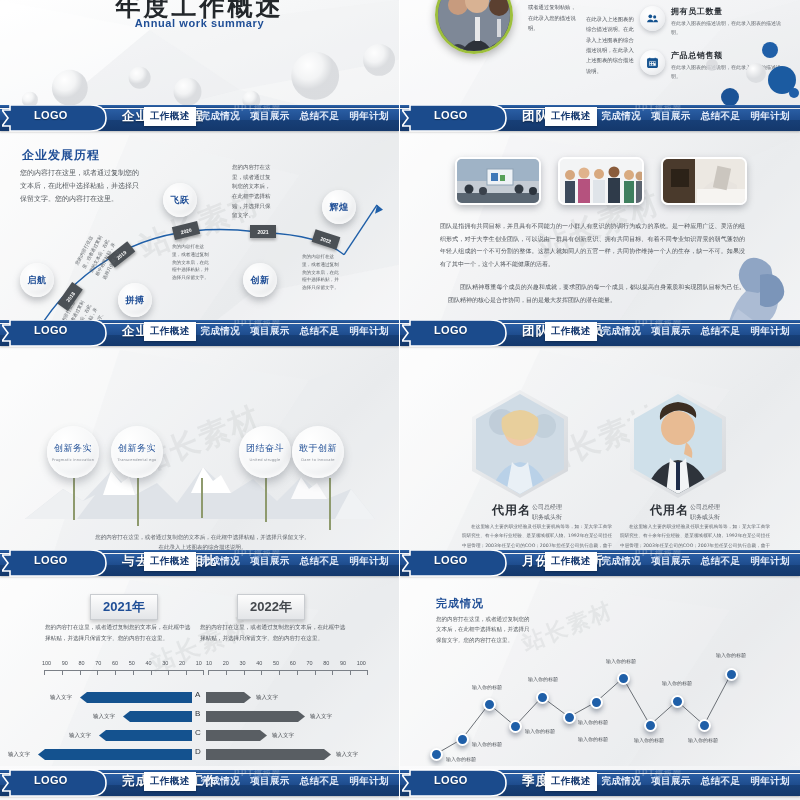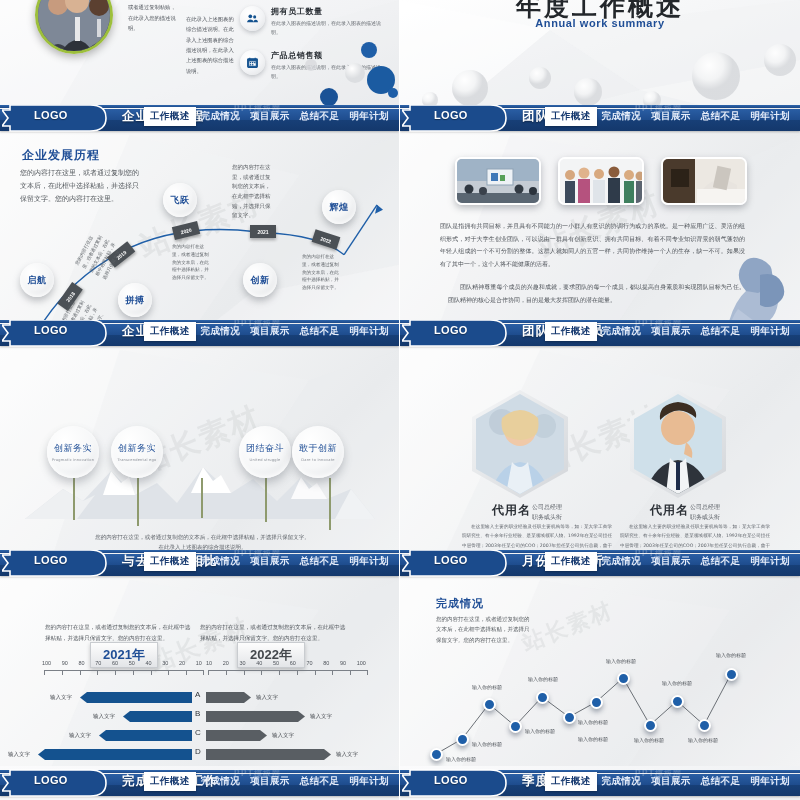--- a/index.html
+++ b/index.html
@@ -148,21 +148,20 @@
   .hexrole { position:absolute; font-size:6px; line-height:1.7; color:#5d6268; }
   .hexbio { position:absolute; width:150px; font-size:4.6px; line-height:2.05; color:#5a5f66; text-align:justify; }
 
   
   .s5body { position:relative; height:215px; }
   .yearbox {
     position:absolute; padding:3px 12px; font-size:13px; font-weight:bold;
     background:linear-gradient(180deg,#fdfdfd,#e3e5e8); border:1px solid #c9ccd0;
     box-shadow:0 2px 4px rgba(0,0,0,.2);
     font-family:"Liberation Sans",sans-serif;
-    margin-top:48px;
   }
   .yb-blue { color:#1f4e96; }
   .yb-gray { color:#44484d; }
   .y-desc { position:absolute; width:150px; font-size:5.6px; line-height:1.95; color:#4f545a; }
   .scale { position:absolute; display:flex; justify-content:space-between; width:160px; }
   .scale span { font-size:5.5px; color:#4e535a; font-family:"Liberation Sans",sans-serif; }
   .ruler { position:absolute; height:5px; width:160px; border-top:1px solid #7b8087; }
   .ruler i { position:absolute; top:0; width:1px; height:4px; background:#7b8087; }
   .bar { position:absolute; height:11px; }
   .bar-l { background:#14528f; clip-path:polygon(7px 0,100% 0,100% 100%,7px 100%,0 50%); }
@@ -186,20 +185,50 @@
   
   .stub { height:34px; position:relative; overflow:hidden;
     background:linear-gradient(160deg,#fbfbfc,#eef0f2); }
 </style>
 </head>
 <body>
 
 <div id="sheet">
 
   <div class="row">
+
+    <div class="slide" style="height:105px">
+      <div class="cover">
+        <svg class="poly" viewBox="0 0 400 105" preserveAspectRatio="none">
+          <polygon points="0,0 150,30 60,105 0,105" fill="#ffffff" opacity=".75"></polygon>
+          <polygon points="150,30 400,0 400,60 240,90" fill="#f0f1f3" opacity=".8"></polygon>
+          <polygon points="60,105 150,30 240,90 180,105" fill="#e8eaec" opacity=".7"></polygon>
+          <polygon points="240,90 400,60 400,105 300,105" fill="#fafafa" opacity=".8"></polygon>
+        </svg>
+
+        <svg style="position:absolute;inset:0" viewBox="0 0 400 105">
+          <defs>
+            <radialGradient id="cg" cx="35%" cy="28%">
+              <stop offset="0%" stop-color="#ffffff"></stop>
+                <stop offset="60%" stop-color="#f3f4f5"></stop>
+              <stop offset="100%" stop-color="#d9dbde"></stop>
+            </radialGradient>
+          </defs>
+          <circle cx="70" cy="88" r="18" fill="url(#cg)" opacity=".95"></circle>
+          <circle cx="140" cy="78" r="11" fill="url(#cg)" opacity=".95"></circle>
+          <circle cx="188" cy="92" r="14" fill="url(#cg)" opacity=".9"></circle>
+          <circle cx="316" cy="76" r="24" fill="url(#cg)" opacity=".95"></circle>
+          <circle cx="380" cy="60" r="16" fill="url(#cg)" opacity=".9"></circle>
+          <circle cx="252" cy="100" r="9" fill="url(#cg)" opacity=".85"></circle>
+          <circle cx="30" cy="100" r="8" fill="url(#cg)" opacity=".8"></circle>
+        </svg>
+        <div class="cover-title">年度工作概述</div>
+        <div class="cover-sub">Annual work summary</div>
+      </div>
+    </div>
 
     <div class="slide" style="height:105px">
       <div class="s2top">
         <svg class="poly" viewBox="0 0 400 105" preserveAspectRatio="none">
           <polygon points="0,0 120,0 60,105 0,105" fill="#ffffff" opacity=".6"></polygon>
           <polygon points="120,0 330,20 250,105 60,105" fill="#f2f3f5" opacity=".7"></polygon>
           <polygon points="330,20 400,0 400,105 250,105" fill="#eceef0" opacity=".6"></polygon>
         </svg>
 
         <div class="photo-circle">
@@ -263,50 +292,20 @@
           <circle cx="124" cy="58" r="5" fill="#1f5fa8"></circle>
           <circle cx="86" cy="38" r="10" fill="url(#cg2)"></circle>
           <circle cx="42" cy="30" r="6" fill="#d8dadd" opacity=".8"></circle>
           <defs>
               <radialGradient id="cg2" cx="35%" cy="28%">
             <stop offset="0%" stop-color="#fff"></stop>
                 <stop offset="100%" stop-color="#dcdee1"></stop>
               </radialGradient>
             </defs>
         </svg>
-      </div>
-    </div>
-
-    <div class="slide" style="height:105px">
-      <div class="cover">
-        <svg class="poly" viewBox="0 0 400 105" preserveAspectRatio="none">
-          <polygon points="0,0 150,30 60,105 0,105" fill="#ffffff" opacity=".75"></polygon>
-          <polygon points="150,30 400,0 400,60 240,90" fill="#f0f1f3" opacity=".8"></polygon>
-          <polygon points="60,105 150,30 240,90 180,105" fill="#e8eaec" opacity=".7"></polygon>
-          <polygon points="240,90 400,60 400,105 300,105" fill="#fafafa" opacity=".8"></polygon>
-        </svg>
-
-        <svg style="position:absolute;inset:0" viewBox="0 0 400 105">
-          <defs>
-            <radialGradient id="cg" cx="35%" cy="28%">
-              <stop offset="0%" stop-color="#ffffff"></stop>
-                <stop offset="60%" stop-color="#f3f4f5"></stop>
-              <stop offset="100%" stop-color="#d9dbde"></stop>
-            </radialGradient>
-          </defs>
-          <circle cx="70" cy="88" r="18" fill="url(#cg)" opacity=".95"></circle>
-          <circle cx="140" cy="78" r="11" fill="url(#cg)" opacity=".95"></circle>
-          <circle cx="188" cy="92" r="14" fill="url(#cg)" opacity=".9"></circle>
-          <circle cx="316" cy="76" r="24" fill="url(#cg)" opacity=".95"></circle>
-          <circle cx="380" cy="60" r="16" fill="url(#cg)" opacity=".9"></circle>
-          <circle cx="252" cy="100" r="9" fill="url(#cg)" opacity=".85"></circle>
-          <circle cx="30" cy="100" r="8" fill="url(#cg)" opacity=".8"></circle>
-        </svg>
-        <div class="cover-title">年度工作概述</div>
-        <div class="cover-sub">Annual work summary</div>
       </div>
     </div>
   </div>
 
   <div class="row">
 
     <div class="slide" style="height:215px">
       <div class="navwrap">
         <div class="navbar"></div>
         <svg class="logo-arrow" viewBox="0 0 112 30">

